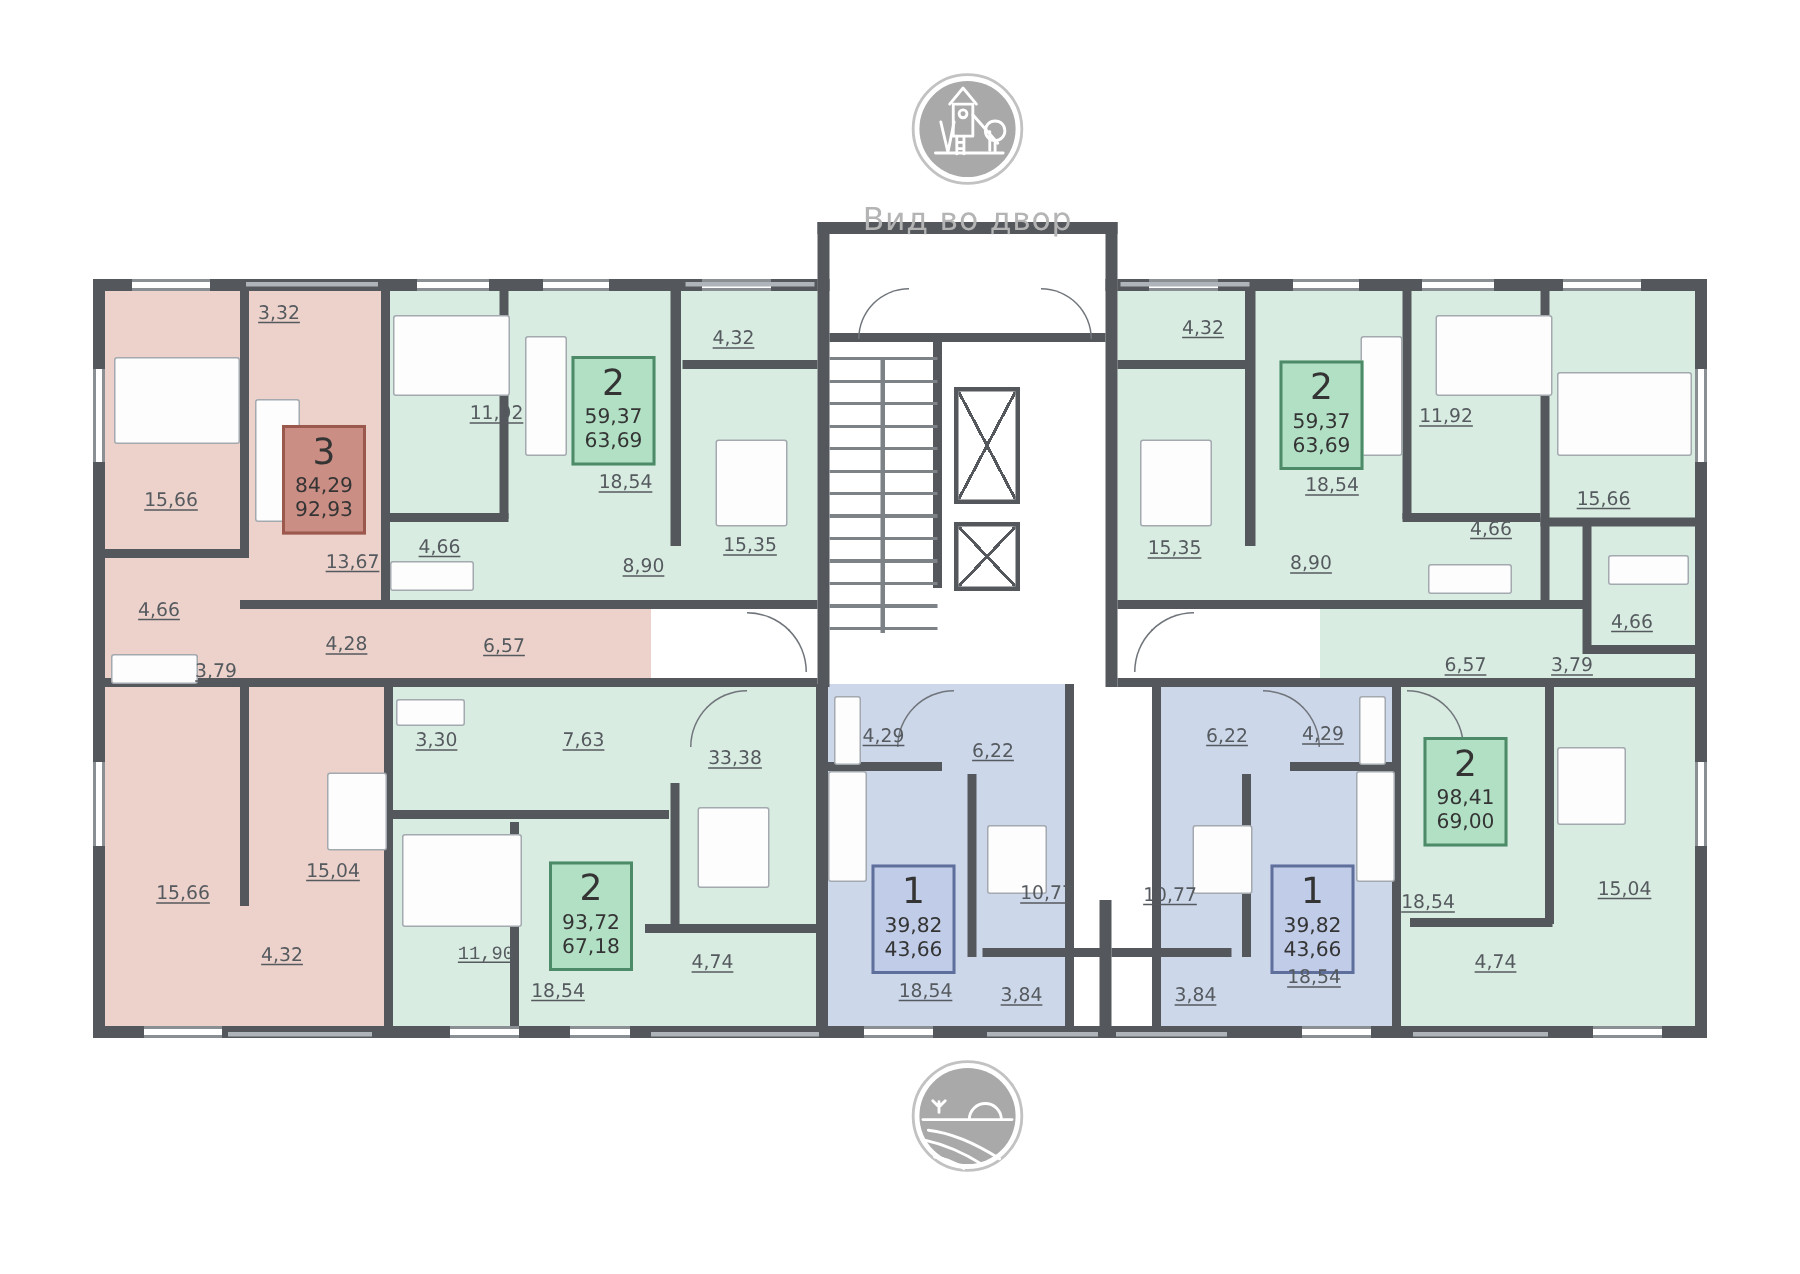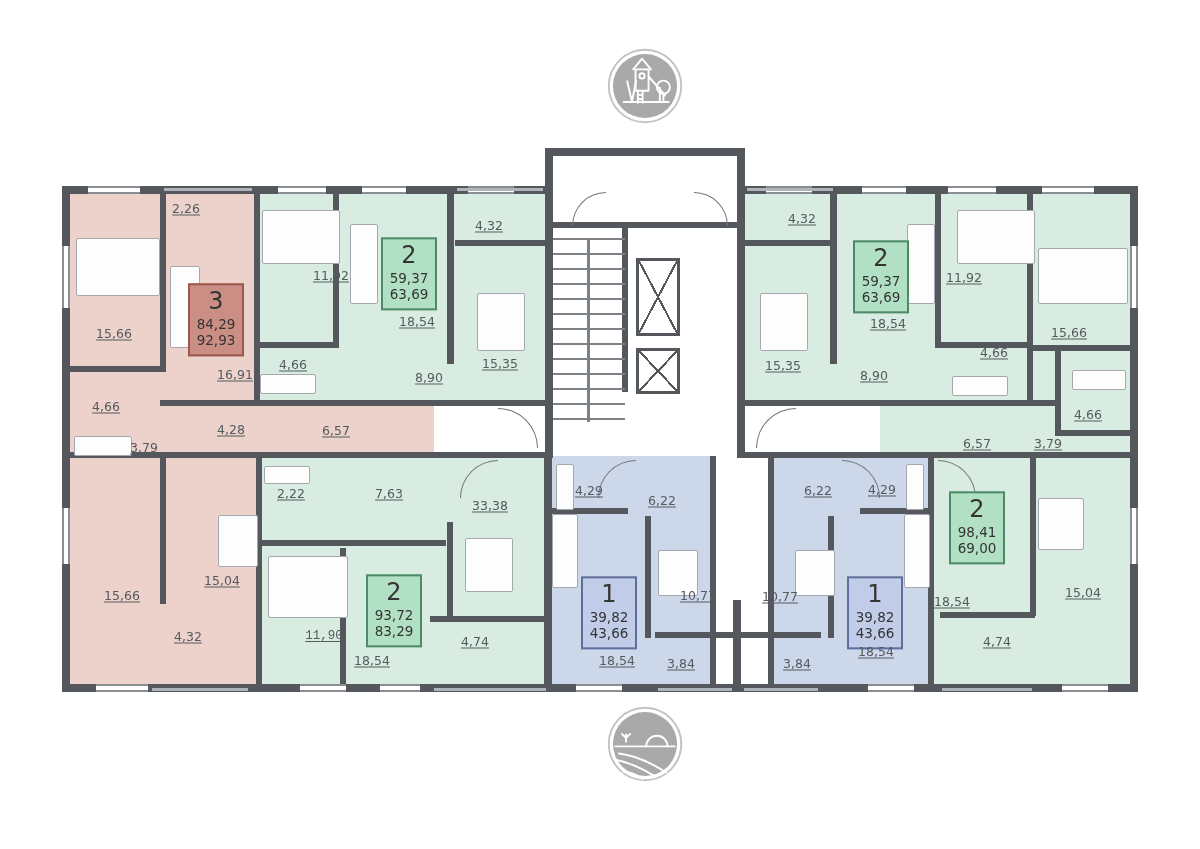--- a/index.html
+++ b/index.html
@@ -40,20 +40,21 @@
         <rect x="24" y="18" width="11" height="18"></rect>
         <path d="M22 18 L29.5 9 L37 18"></path>
         <circle cx="29.5" cy="23.5" r="2.2"></circle>
         <path d="M35 24 L49 40 M44.5 33.5 L44.5 44"></path>
         <path d="M26 36 V46 M30 36 V46 M26 39.5 H30 M26 43 H30"></path>
         <path d="M17 28 L21 45 M24.5 28 L21 45"></path>
         <circle cx="47.5" cy="33" r="5.5"></circle>
         <path d="M47.5 38.5 V44.5 M14 45.5 H52"></path>
       </g>
     </svg>
+    <div class="cap">Вид во двор</div>
   </div>
 
   <div class="view" style="top:706px;">
     <svg width="76" height="76" viewBox="0 0 64 64">
       <circle cx="32" cy="32" r="30.5" fill="#fff" stroke="#c2c2c2" stroke-width="1.6"></circle>
       <circle cx="32" cy="32" r="27" fill="#a9a9a9"></circle>
       <g stroke="#fff" stroke-width="1.6" fill="none" stroke-linecap="round">
         <path d="M7 34 H57"></path>
         <path d="M33 34 a9 9 0 0 1 18 0"></path>
         <path d="M10 40 Q 28 42 50 56"></path>
@@ -185,23 +186,23 @@
     <div class="furn" style="left: 952px; top: 376px; width: 56px; height: 20px;"></div>
     <div class="furn" style="left: 1072px; top: 370px; width: 54px; height: 20px;"></div>
     <div class="furn" style="left: 556px; top: 464px; width: 18px; height: 46px;"></div>
     <div class="furn" style="left: 906px; top: 464px; width: 18px; height: 46px;"></div>
     <div class="furn" style="left: 264px; top: 466px; width: 46px; height: 18px;"></div>
     <div class="badge" style="left: 216px; top: 320px; background: rgb(203, 142, 132); border-color: rgb(155, 88, 76);">
       <div class="num">3</div>
       <div class="ar">84,29</div>
       <div class="ar">92,93</div>
     </div>
-    <span class="room-label" style="left: 186px; top: 208px;">2,26</span>
+    <span class="room-label" style="left: 186px; top: 208px;">3,32</span>
     <span class="room-label" style="left: 114px; top: 333px;">15,66</span>
-    <span class="room-label" style="left: 235px; top: 374px;">16,91</span>
+    <span class="room-label" style="left: 235px; top: 374px;">13,67</span>
     <span class="room-label" style="left: 106px; top: 406px;">4,66</span>
     <span class="room-label" style="left: 231px; top: 429px;">4,28</span>
     <span class="room-label" style="left: 336px; top: 430px;">6,57</span>
     <span class="room-label" style="left: 144px; top: 447px;">3,79</span>
     <span class="room-label" style="left: 222px; top: 580px;">15,04</span>
     <span class="room-label" style="left: 122px; top: 595px;">15,66</span>
     <span class="room-label" style="left: 188px; top: 636px;">4,32</span>
     <div class="badge" style="left: 409px; top: 274px; background: rgb(178, 224, 197); border-color: rgb(77, 138, 104);">
       <div class="num">2</div>
       <div class="ar">59,37</div>
@@ -220,23 +221,23 @@
     </div>
     <span class="room-label" style="left: 802px; top: 218px;">4,32</span>
     <span class="room-label" style="left: 964px; top: 277px;">11,92</span>
     <span class="room-label" style="left: 888px; top: 323px;">18,54</span>
     <span class="room-label" style="left: 783px; top: 365px;">15,35</span>
     <span class="room-label" style="left: 994px; top: 352px;">4,66</span>
     <span class="room-label" style="left: 874px; top: 375px;">8,90</span>
     <div class="badge" style="left: 394px; top: 611px; background: rgb(178, 224, 197); border-color: rgb(77, 138, 104);">
       <div class="num">2</div>
       <div class="ar">93,72</div>
-      <div class="ar">83,29</div>
-    </div>
-    <span class="room-label" style="left: 291px; top: 493px;">2,22</span>
+      <div class="ar">67,18</div>
+    </div>
+    <span class="room-label" style="left: 291px; top: 493px;">3,30</span>
     <span class="room-label" style="left: 389px; top: 493px;">7,63</span>
     <span class="room-label" style="left: 490px; top: 505px;">33,38</span>
     <span class="room-label" style="left: 324px; top: 636px; font-family: Liberation Mono, monospace;">11,90</span>
     <span class="room-label" style="left: 372px; top: 660px;">18,54</span>
     <span class="room-label" style="left: 475px; top: 641px;">4,74</span>
     <div class="badge" style="left: 977px; top: 528px; background: rgb(178, 224, 197); border-color: rgb(77, 138, 104);">
       <div class="num">2</div>
       <div class="ar">98,41</div>
       <div class="ar">69,00</div>
     </div>

